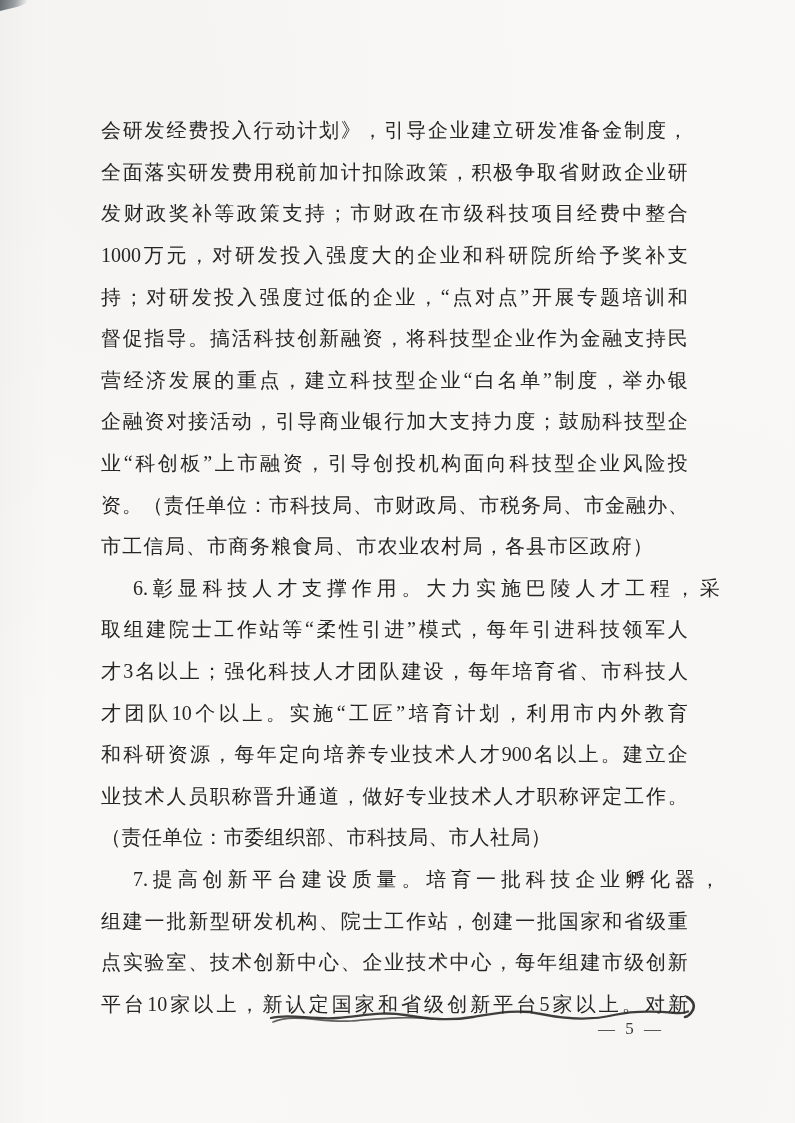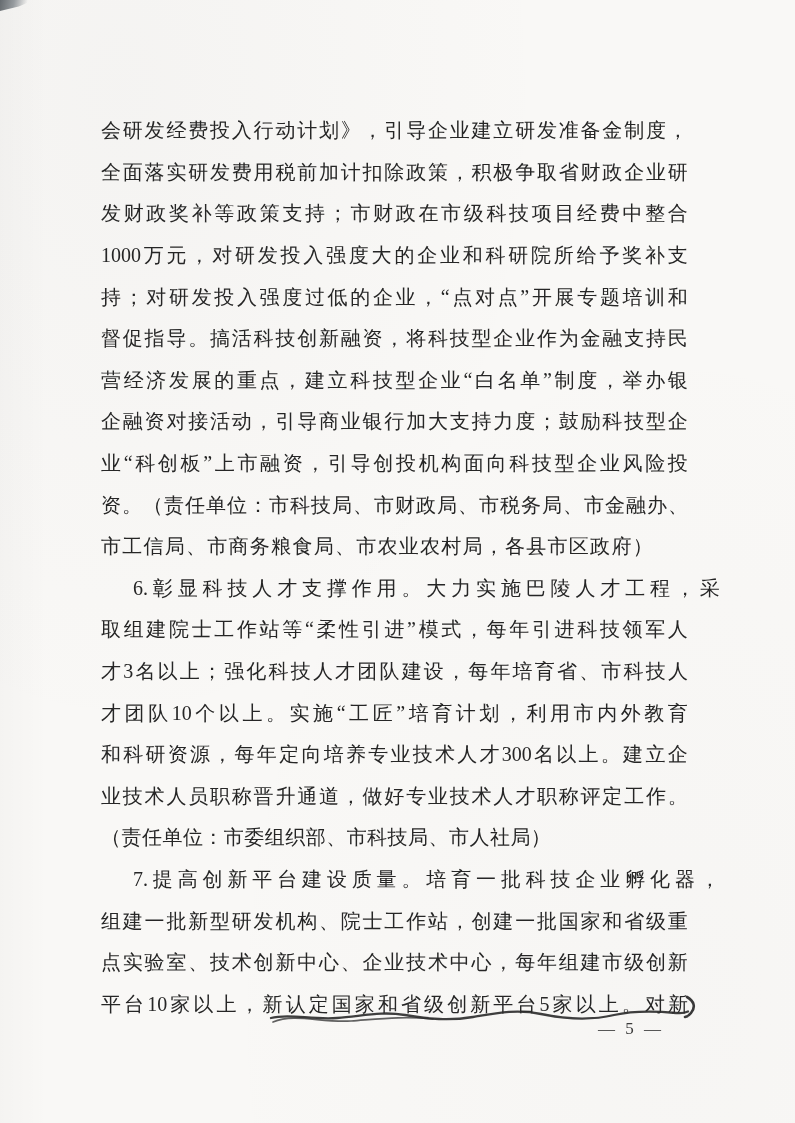--- a/index.html
+++ b/index.html
@@ -490,21 +490,21 @@
         <span>定</span>
         <span>向</span>
         <span>培</span>
         <span>养</span>
         <span>专</span>
         <span>业</span>
         <span>技</span>
         <span>术</span>
         <span>人</span>
         <span>才</span>
-        <span>300</span>
+        <span>900</span>
         <span>名</span>
         <span>以</span>
         <span>上</span>
         <span>。</span>
         <span>建</span>
         <span>立</span>
         <span>企</span>
       </div>
       <div class="line" style="width: 587px;">
         <span>业</span>

